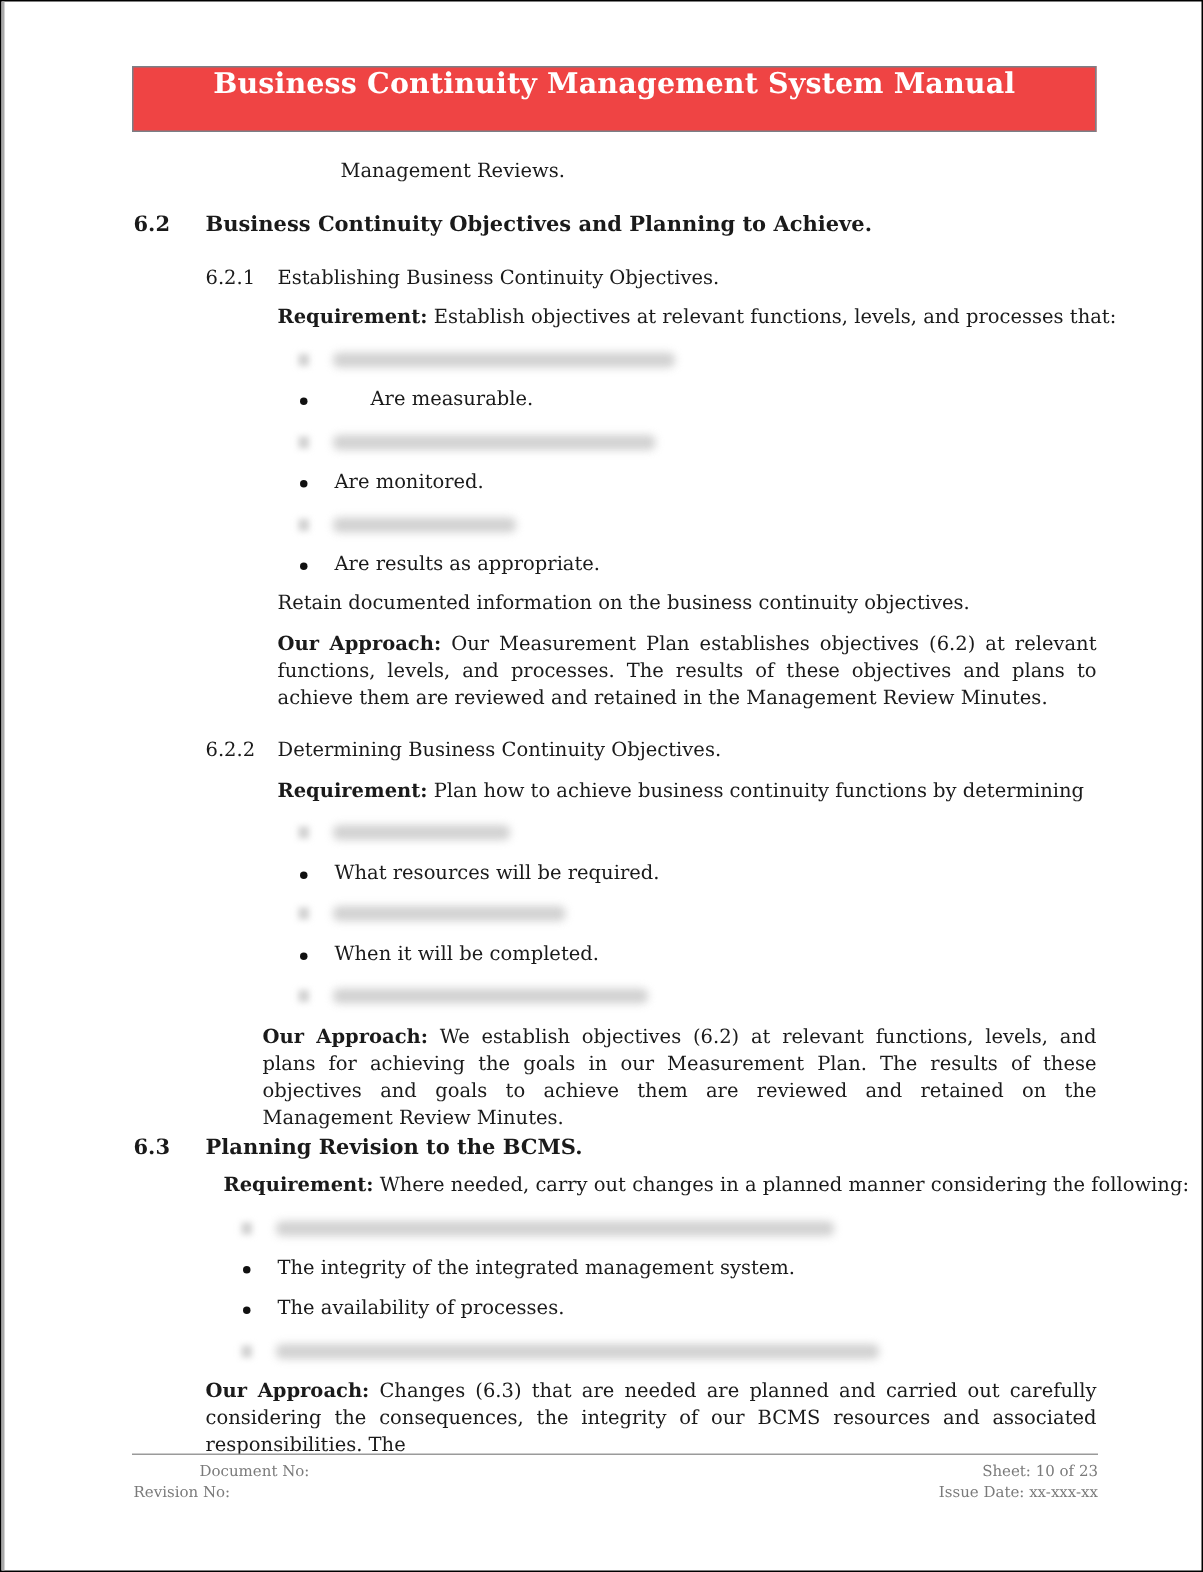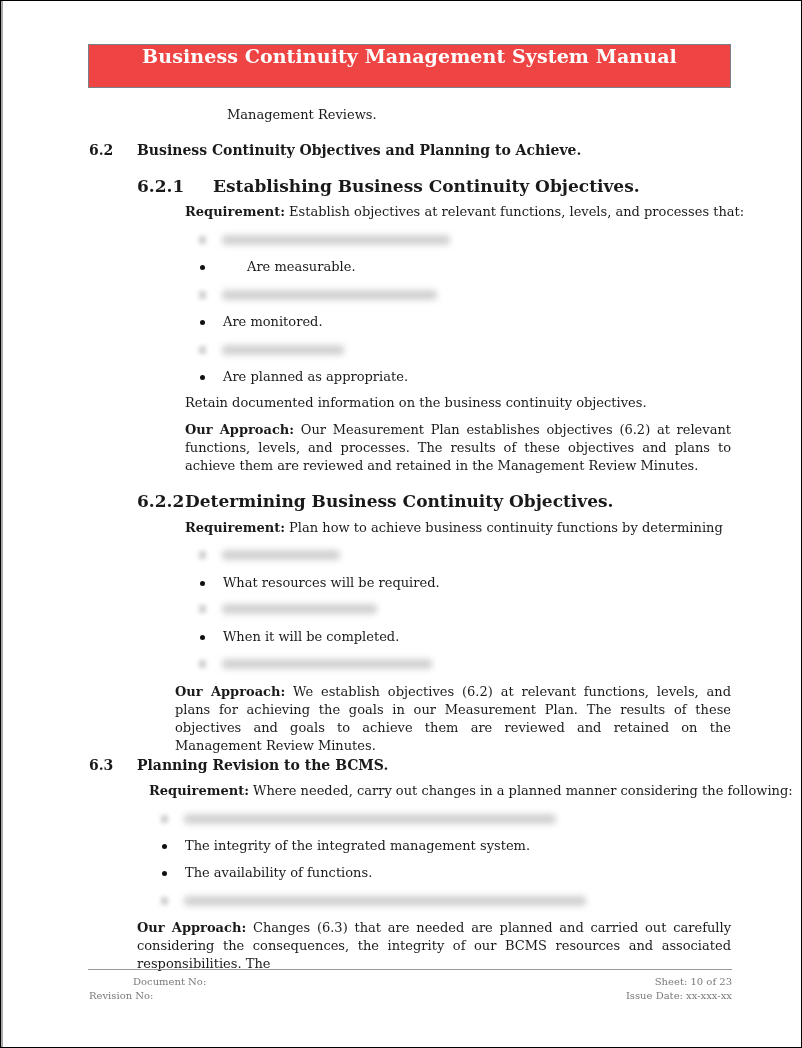--- a/index.html
+++ b/index.html
@@ -19,21 +19,21 @@
     .title-bar {
       position: absolute; left: 88px; top: 44px; width: 641px; height: 42px;
       background: #ef4444; border: 1px solid #7b7f86;
       display: flex; align-items: flex-start; justify-content: center;
       color: #ffffff; font-family: "DejaVu Serif", serif; font-weight: bold; font-size: 19px;
       letter-spacing: 0.1px;
     }
     .t { position: absolute; font-size: 13px; line-height: 18px; white-space: nowrap; }
     .b { font-weight: bold; }
     .h2 { font-size: 14px; font-weight: bold; }
-    .h3 { font-size: 17px; font-weight: bold; }
+    .h3 { font-size: 13px; font-weight: normal; }
     .para { position: absolute; font-size: 13px; line-height: 18px; text-align: justify; }
     .para .b { font-weight: bold; }
     .bullet {
       position: absolute; width: 5px; height: 5px; border-radius: 50%; background: #111;
     }
     .blur {
       position: absolute; height: 10px; border-radius: 4px;
       background: #c9c9c9; filter: blur(3px); opacity: 0.85;
     }
     .blur-dot {
@@ -53,21 +53,21 @@
 <div class="title-bar">
   <span>Business Continuity Management System Manual</span>
 </div>
 
 <div class="t" style="left:185px; top:106px;margin-left:42px;">Management Reviews.</div>
 
 <div class="t h2" style="left:89px; top:141px;">6.2</div>
 <div class="t h2" style="left:137px; top:141px;">Business Continuity Objectives and Planning to Achieve.</div>
 
 <div class="t h3" style="left:137px; top:177px;">6.2.1</div>
-<div class="t h3" style="left:185px; top:177px;margin-left:28px;">Establishing Business Continuity Objectives.</div>
+<div class="t h3" style="left:185px; top:177px;">Establishing Business Continuity Objectives.</div>
 
 <div class="t" style="left:185px; top:203px;">
   <span class="b">Requirement:</span><span> Establish objectives at relevant functions, levels, and processes that:</span>
 </div>
 
 <div>
   <div>
     <div class="blur-dot" style="left:199px; top:236px;"></div>
     <div class="blur" style="left:222px; top:235px; width:228px;"></div>
   </div>
@@ -82,21 +82,21 @@
   <div>
     <div class="bullet" style="left:200px; top:320px;"></div>
     <div class="t" style="left:223px; top:313px;">Are monitored.</div>
   </div>
   <div>
     <div class="blur-dot" style="left:199px; top:346px;"></div>
     <div class="blur" style="left:222px; top:345px; width:122px;"></div>
   </div>
   <div>
     <div class="bullet" style="left:200px; top:375px;"></div>
-    <div class="t" style="left:223px; top:368px;">Are planned as appropriate.</div>
+    <div class="t" style="left:223px; top:368px;">Are results as appropriate.</div>
   </div>
 </div>
 
 <div class="t" style="left:185px; top:394px;text-align:center;">Retain documented information on the business continuity objectives.</div>
 
 <div class="para" style="left:185px; top:421px; width:546px;">
   <span class="b">Our Approach:</span><span> Our Measurement Plan establishes objectives (6.2) at relevant functions, levels, and processes. The results of these objectives and plans to achieve them are reviewed and retained in the Management Review Minutes.</span>
 </div>
 
 <div class="t h3" style="left:137px; top:492px;">6.2.2</div>
@@ -144,21 +144,21 @@
   <div>
     <div class="blur-dot" style="left:161px; top:815px;"></div>
     <div class="blur" style="left:184px; top:814px; width:372px;"></div>
   </div>
   <div>
     <div class="bullet" style="left:162px; top:844px;"></div>
     <div class="t" style="left:185px; top:837px;">The integrity of the integrated management system.</div>
   </div>
   <div>
     <div class="bullet" style="left:162px; top:871px;"></div>
-    <div class="t" style="left:185px; top:864px;">The availability of functions.</div>
+    <div class="t" style="left:185px; top:864px;">The availability of processes.</div>
   </div>
   <div>
     <div class="blur-dot" style="left:161px; top:897px;"></div>
     <div class="blur" style="left:184px; top:896px; width:402px;"></div>
   </div>
 </div>
 
 <div class="para" style="left:137px; top:919px; width:594px;">
   <span class="b">Our Approach:</span><span> Changes (6.3) that are needed are planned and carried out carefully considering the consequences, the integrity of our BCMS resources and associated responsibilities. The</span>
 </div>

